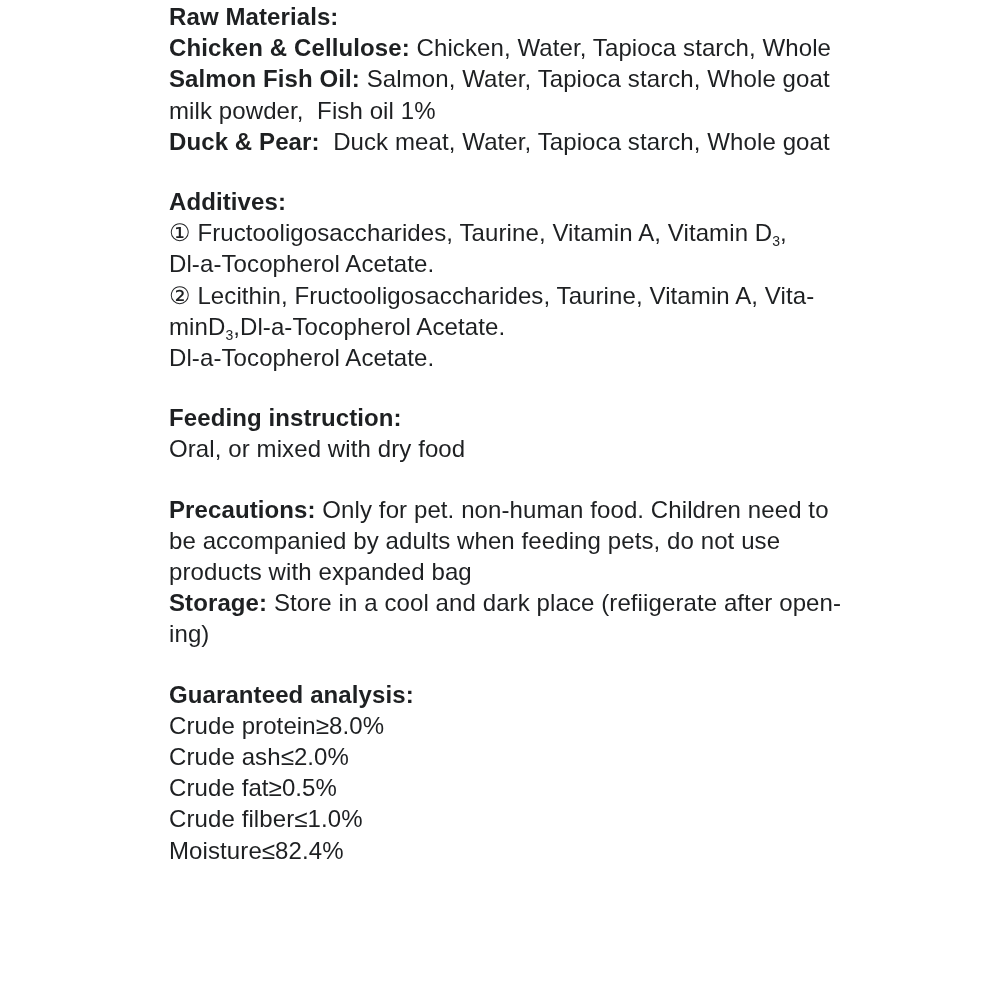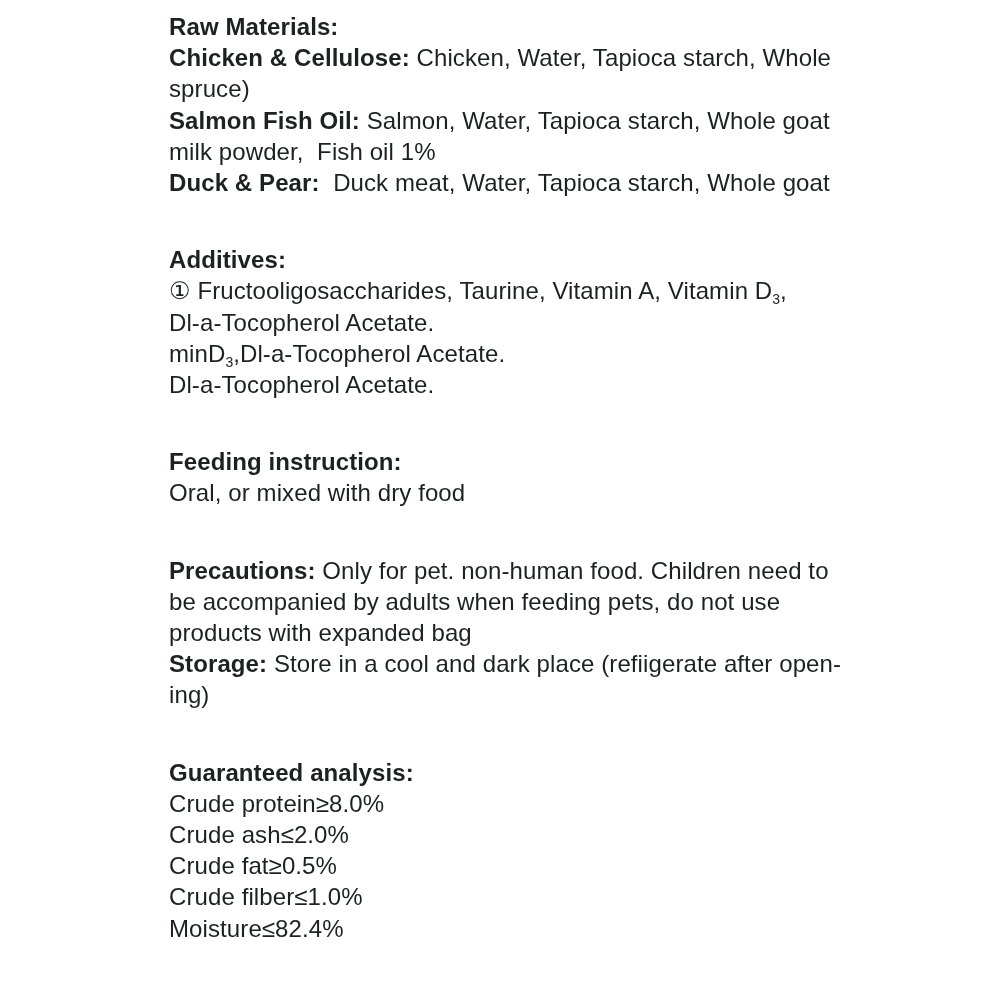--- a/index.html
+++ b/index.html
@@ -10,55 +10,55 @@
   body {
     width: 1000px;
     height: 1000px;
     overflow: hidden;
     font-family: "Liberation Sans", "DejaVu Sans", sans-serif;
     color: #1e2022;
   }
   .doc {
     position: absolute;
     left: 169px;
-    top: 11px;
+    top: 1px;
     width: 700px;
     font-size: 24px;
     line-height: 31.2px;
   }
   .section { margin: 0; }
-  .section + .section { margin-top: 46px; } 
+  .section + .section { margin-top: 29px; } 
   .line {
     white-space: pre;
     letter-spacing: 0.1px;
   }
   .b { font-weight: 700; }
   sub {
     font-size: 14px;
     line-height: 0;
     vertical-align: -5px;
     letter-spacing: 0;
   }
 </style>
 </head>
 <body>
 
 <div class="doc" id="doc">
     <div class="section">
       <div class="line"><span class="b">Raw Materials:</span></div>
       <div class="line"><span class="b">Chicken &amp; Cellulose:</span><span> Chicken, Water, Tapioca starch, Whole</span></div>
-      <div class="line"><span>spruce)</span></div>
       <div class="line"><span class="b">Salmon Fish Oil:</span><span> Salmon, Water, Tapioca starch, Whole goat</span></div>
       <div class="line"><span>milk powder,  Fish oil 1%</span></div>
       <div class="line"><span class="b">Duck &amp; Pear:</span><span>  Duck meat, Water, Tapioca starch, Whole goat</span></div>
     </div>
     <div class="section">
       <div class="line"><span class="b">Additives:</span></div>
       <div class="line"><span>① Fructooligosaccharides, Taurine, Vitamin A, Vitamin D</span><sub>3</sub><span>,</span></div>
       <div class="line"><span>Dl-a-Tocopherol Acetate.</span></div>
+      <div class="line"><span>② Lecithin, Fructooligosaccharides, Taurine, Vitamin A, Vita-</span></div>
       <div class="line"><span>minD</span><sub>3</sub><span>,Dl-a-Tocopherol Acetate.</span></div>
       <div class="line"><span>Dl-a-Tocopherol Acetate.</span></div>
     </div>
     <div class="section">
       <div class="line"><span class="b">Feeding instruction:</span></div>
       <div class="line"><span>Oral, or mixed with dry food</span></div>
     </div>
     <div class="section">
       <div class="line"><span class="b">Precautions:</span><span> Only for pet. non-human food. Children need to</span></div>
       <div class="line"><span>be accompanied by adults when feeding pets, do not use</span></div>

